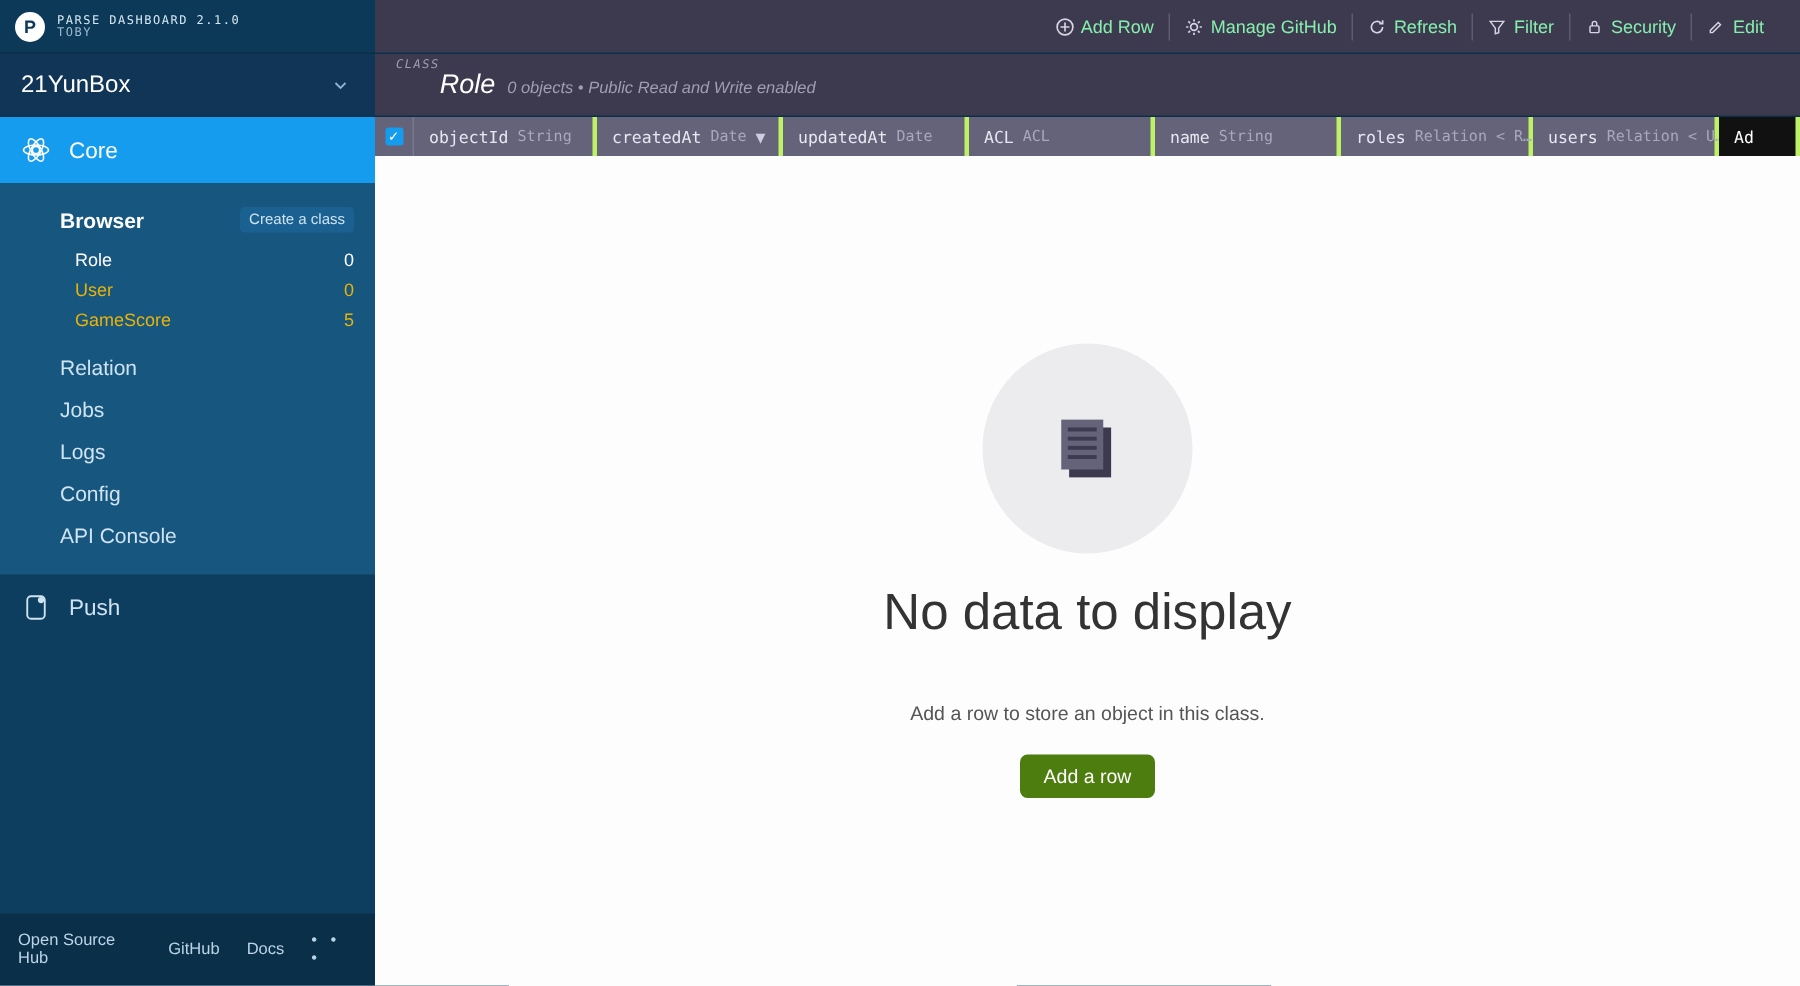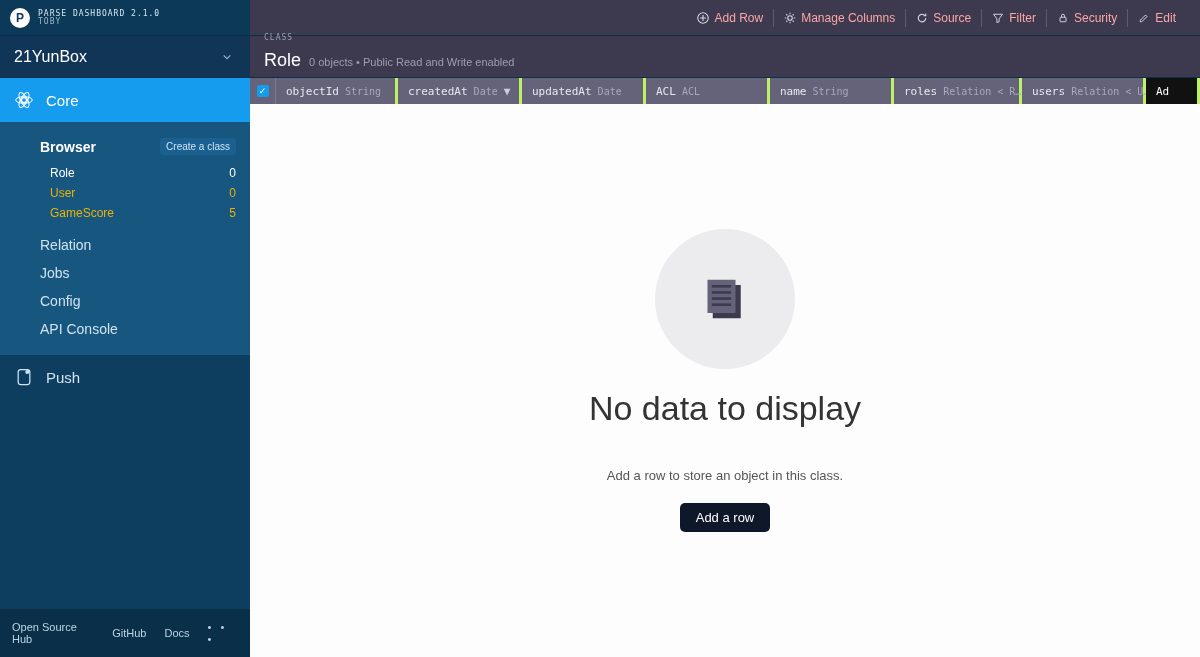--- a/index.html
+++ b/index.html
@@ -52,21 +52,21 @@
       flex: 1;
       background: #3d3a50;
       height: 100%;
       display: flex;
       align-items: center;
       justify-content: flex-end;
       padding-right: 14px;
       gap: 0;
     }
     .toolbar-item {
-      color: #fca5a5;
+      color: #86efac;
       font-size: 12px;
       display: flex;
       align-items: center;
       gap: 5px;
       padding: 0 10px;
       height: 100%;
       cursor: pointer;
     }
     .toolbar-sep {
       width: 1px;
@@ -115,22 +115,23 @@
     .class-label {
       font-size: 8px;
       color: #9f9db1;
       letter-spacing: 1px;
       font-family: monospace;
       position: relative;
       top: -8px;
     }
     .class-title-wrap {
       display: flex;
-      flex-direction: column;
+      flex-direction: row;
       line-height: 1.1;
+      font-style: italic;
     }
     .class-title-row {
       display: flex;
       align-items: baseline;
       gap: 8px;
     }
     .class-title { color: #fff; font-size: 18px; }
     .class-meta { color: #9f9db1; font-size: 11px; }
 
     
@@ -310,21 +311,21 @@
       font-size: 34px;
       color: #333;
       font-weight: 400;
     }
     .empty-sub {
       font-size: 13px;
       color: #555;
       margin-top: 20px;
     }
     .add-row-btn {
-      background: #0f172a;
+      background: #4d7c0f;
       color: #fff;
       border: none;
       padding: 7px 16px;
       border-radius: 5px;
       font-size: 13px;
       cursor: pointer;
     }
 
     svg { display: block; }
   </style>
@@ -350,30 +351,30 @@
       <span>Add Row</span>
     </div>
     <div class="toolbar-sep"></div>
     <div class="toolbar-item">
       <span class="ticon">
         <svg viewBox="0 0 16 16" width="12" height="12">
             <circle cx="8" cy="8" r="3" fill="none" stroke="#d5d4e0" stroke-width="1.5"></circle>
             <path d="M8 1v2M8 13v2M1 8h2M13 8h2M3 3l1.5 1.5M11.5 11.5L13 13M13 3l-1.5 1.5M4.5 11.5L3 13" stroke="#d5d4e0" stroke-width="1.5"></path>
           </svg>
       </span>
-      <span>Manage Columns</span>
+      <span>Manage GitHub</span>
     </div>
     <div class="toolbar-sep"></div>
     <div class="toolbar-item">
       <span class="ticon">
         <svg viewBox="0 0 16 16" width="12" height="12">
             <path d="M13 8a5 5 0 1 1-1.5-3.5M13 2v3h-3" fill="none" stroke="#d5d4e0" stroke-width="1.5"></path>
           </svg>
       </span>
-      <span>Source</span>
+      <span>Refresh</span>
     </div>
     <div class="toolbar-sep"></div>
     <div class="toolbar-item">
       <span class="ticon">
         <svg viewBox="0 0 16 16" width="12" height="12">
             <path d="M2 3h12l-4.5 6v4l-3 1v-5L2 3z" fill="none" stroke="#d5d4e0" stroke-width="1.3"></path>
           </svg>
       </span>
       <span>Filter</span>
     </div>
@@ -448,20 +449,21 @@
           <span>User</span>
           <span>0</span>
         </div>
         <div class="class-item">
           <span>GameScore</span>
           <span>5</span>
         </div>
       </div>
       <div class="sub-link">Relation</div>
       <div class="sub-link">Jobs</div>
+      <div class="sub-link">Logs</div>
       <div class="sub-link">Config</div>
       <div class="sub-link">API Console</div>
     </div>
 
     <div class="side-section">
       <span class="side-section-icon">
         <svg viewBox="0 0 24 24" width="20" height="20">
             <rect x="5" y="3" width="14" height="18" rx="3" fill="none" stroke="#cfe3f1" stroke-width="1.5"></rect>
             <circle cx="16" cy="6" r="2.5" fill="#cfe3f1"></circle>
           </svg>

